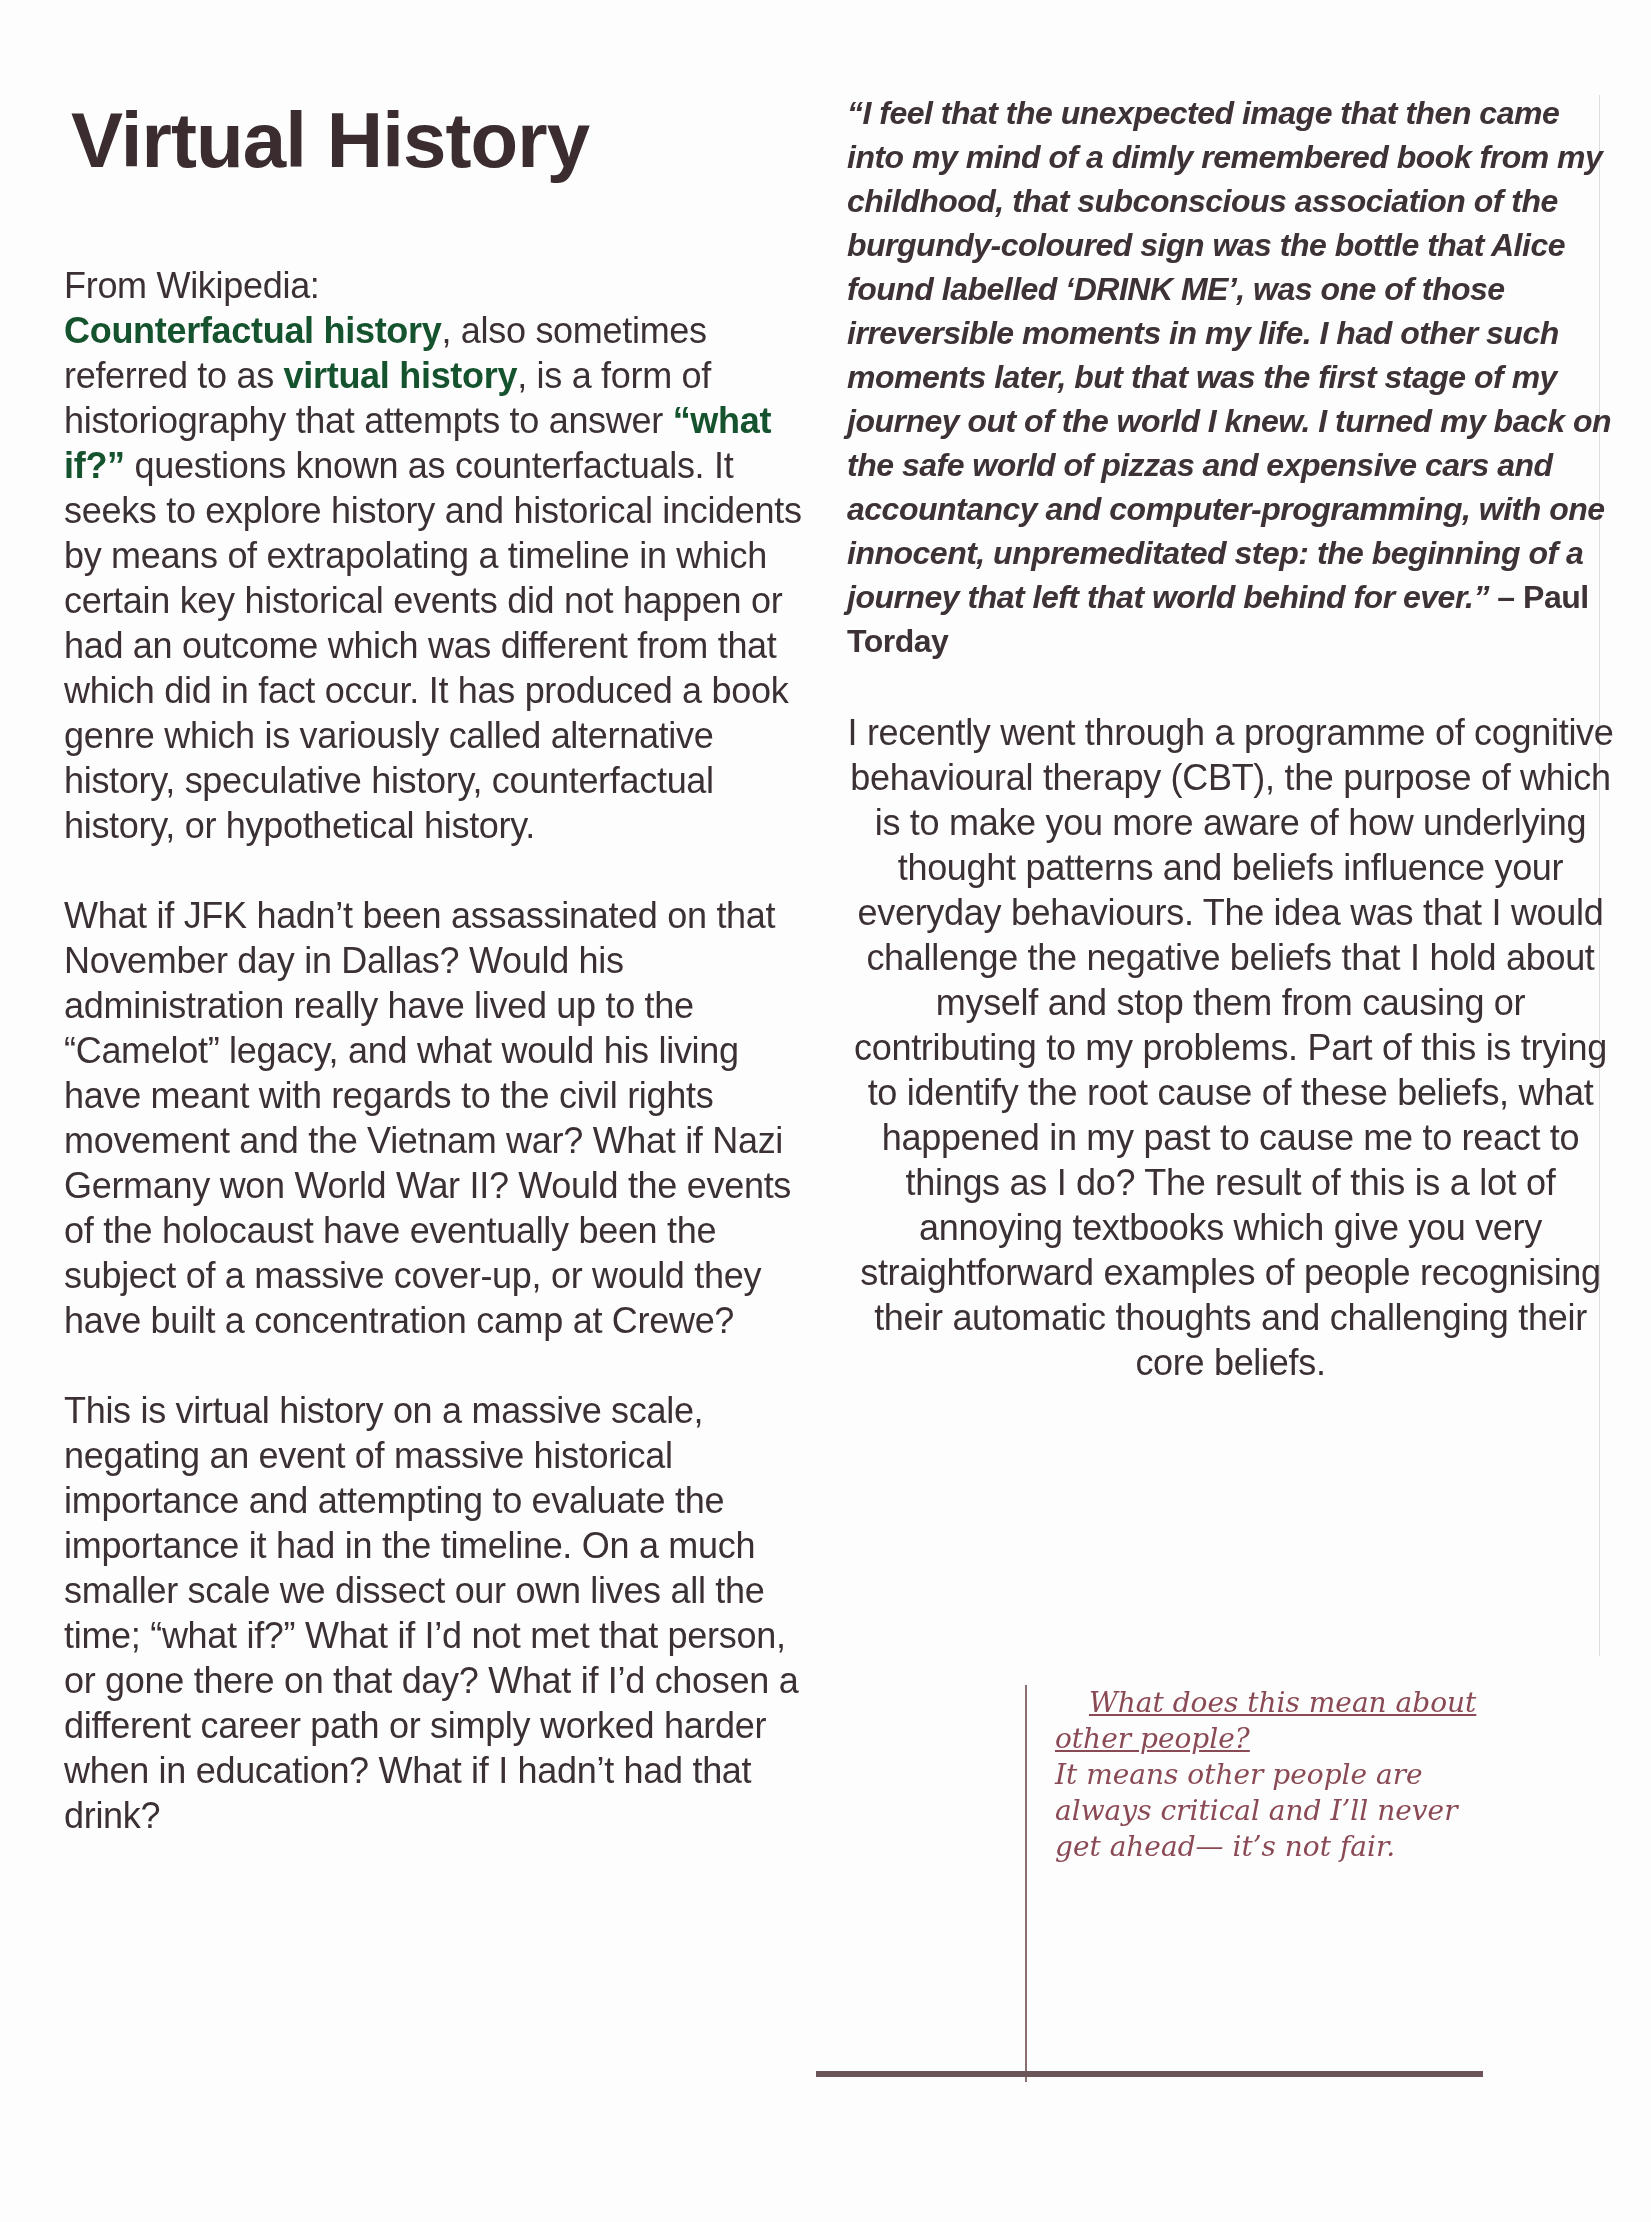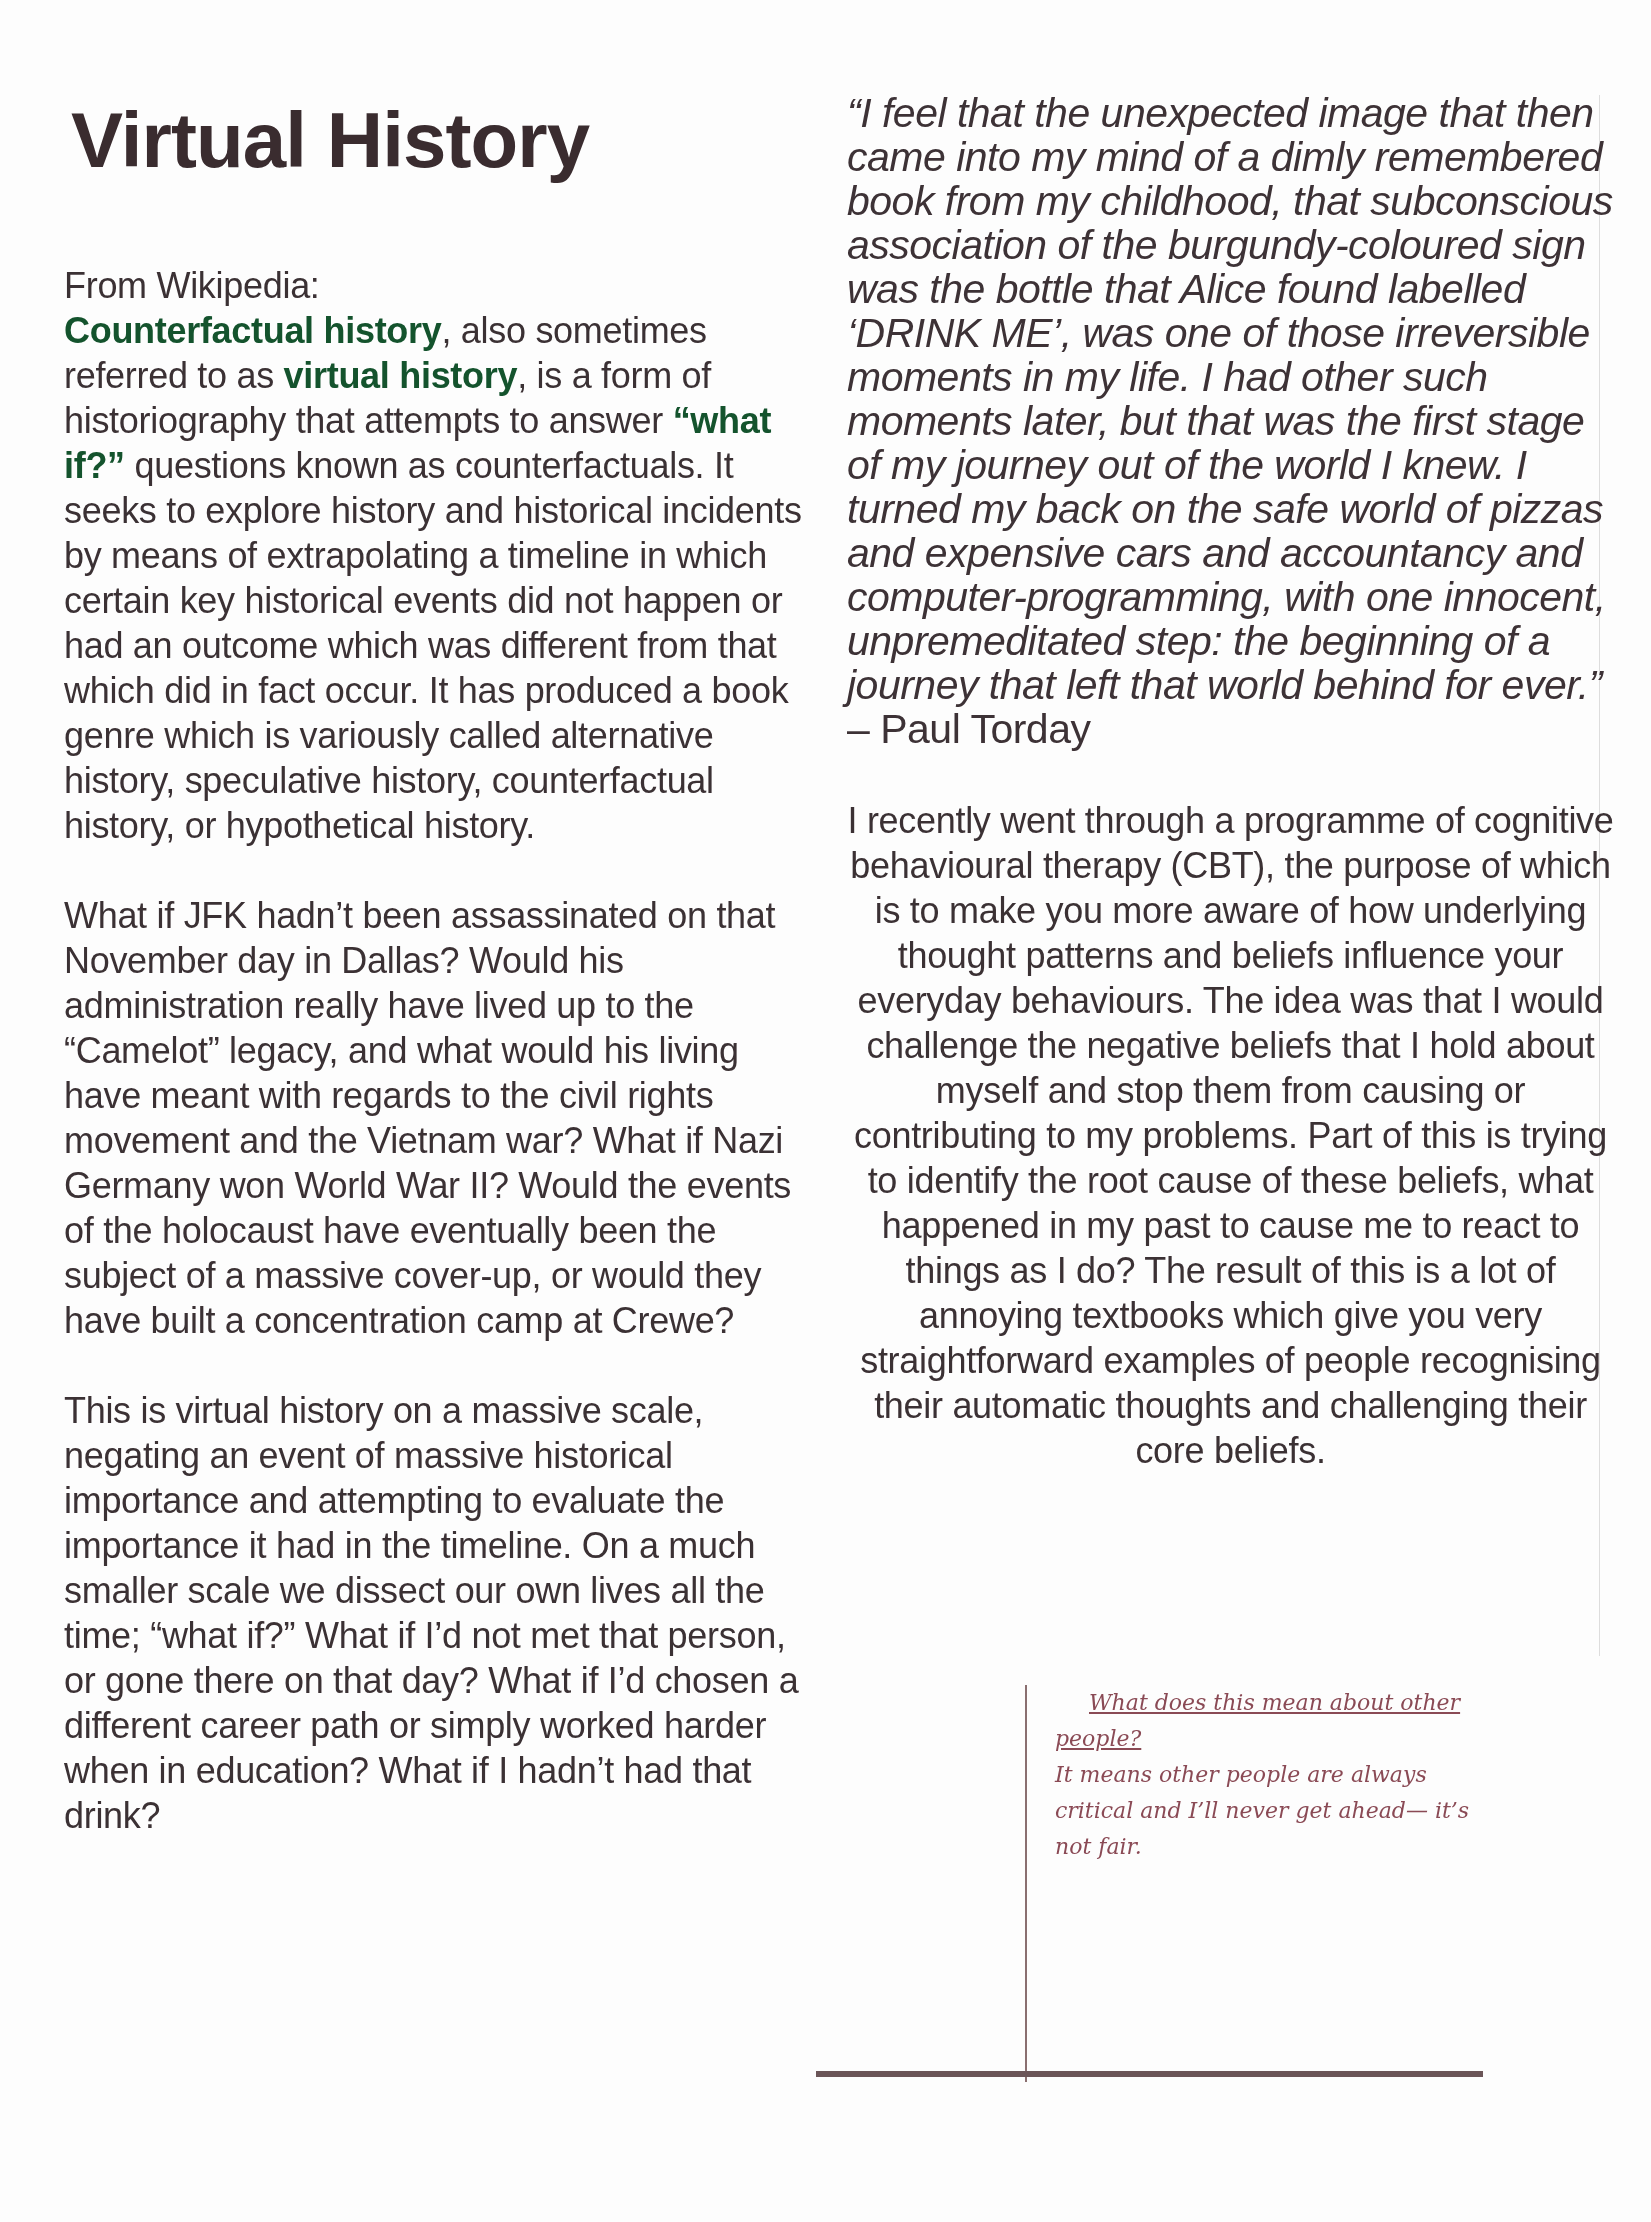--- a/index.html
+++ b/index.html
@@ -2,26 +2,26 @@
 <html style="font-size:15px"><head>
 <meta charset="utf-8">
 <style>
   html,body{margin:0;padding:0;background:#fdfdfd;}
   body{width:1651px;height:2222px;position:relative;overflow:hidden;font-family:"Liberation Sans",sans-serif;color:#3b3134;}
   .title{position:absolute;left:71px;top:95px;font-size:78px;font-weight:bold;letter-spacing:-0.9px;color:#3a2c2f;margin:0;}
   .col{position:absolute;font-size:36px;line-height:45px;letter-spacing:-0.3px;}
   .col p{margin:0 0 45px 0;}
   .left{left:64px;top:263px;width:757px;}
   .right{left:847px;top:91px;width:767px;}
-  .quote{font-style:italic;font-weight:normal;font-size:41px;line-height:44px;letter-spacing:-0.5px;color:#3d3236;}
+  .quote{font-style:italic;font-weight:bold;font-size:32px;line-height:44px;letter-spacing:-0.5px;color:#3d3236;}
   .quote .author{font-style:normal;}
   .body2{margin-top:47px !important;text-align:center;}
   b{color:#14532d;}
   .note{position:absolute;left:1025px;top:1685px;width:468px;height:397px;border-left:2.8px solid #8a6f70;}
-  .note-inner{padding-left:28px;font-family:"DejaVu Serif",serif;font-style:italic;font-size:22px;line-height:36px;color:#8a4a55;}
+  .note-inner{padding-left:28px;font-family:"DejaVu Serif",serif;font-style:italic;font-size:28px;line-height:36px;color:#8a4a55;}
   .note-inner .q{text-decoration:underline;display:block;text-indent:34px;}
   .note-inner .a{display:block;margin-bottom:11.4px;}
   .rule{position:absolute;left:816px;top:2071px;width:667px;height:5.7px;background:#6b5558;}
   .edge{position:absolute;left:1599px;top:95px;width:0.9px;height:1561px;background:#ddd;}
 </style>
 </head>
 <body>
 
 <h1 class="title">Virtual History</h1>
 

